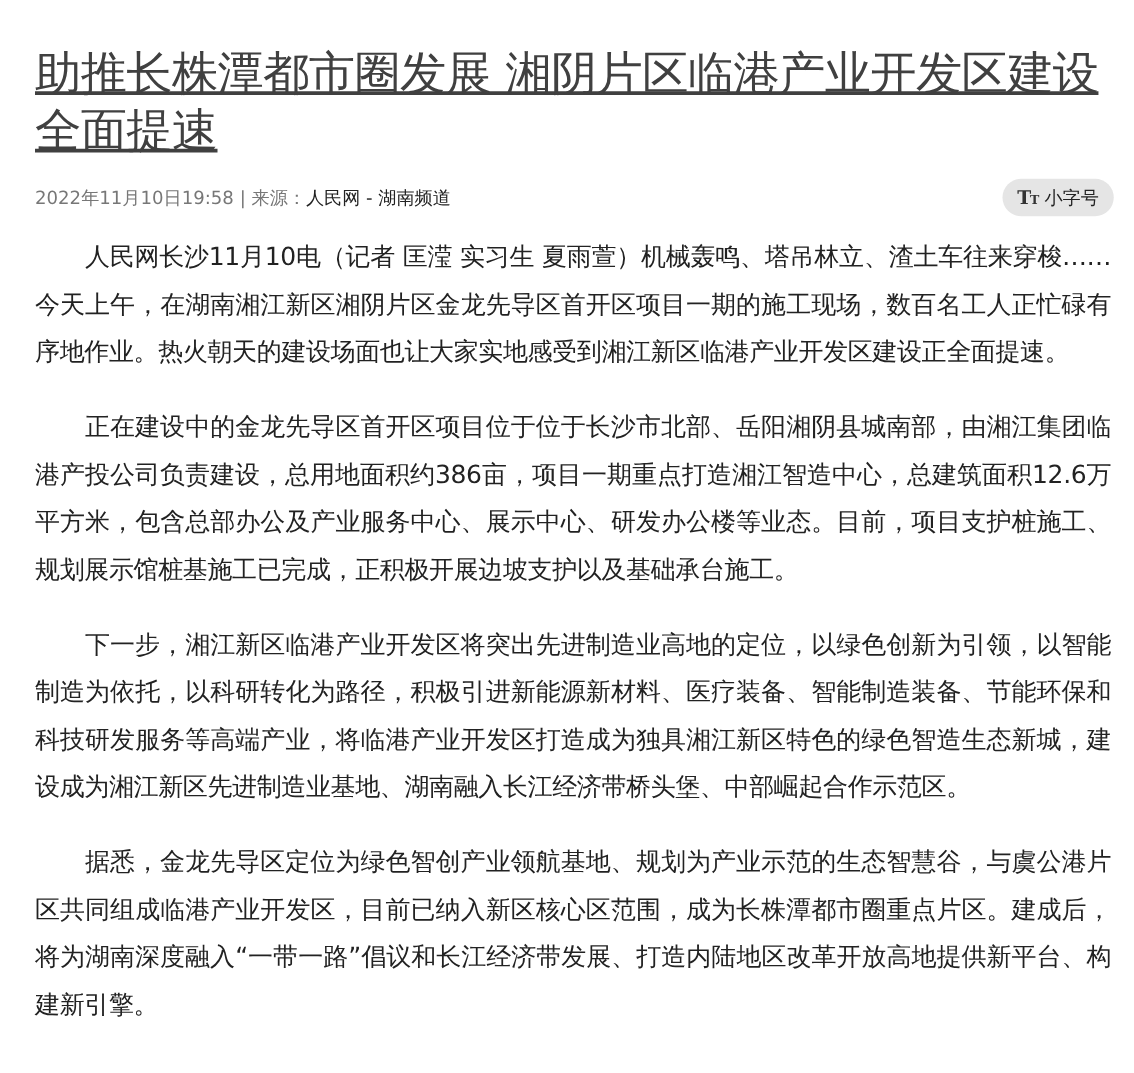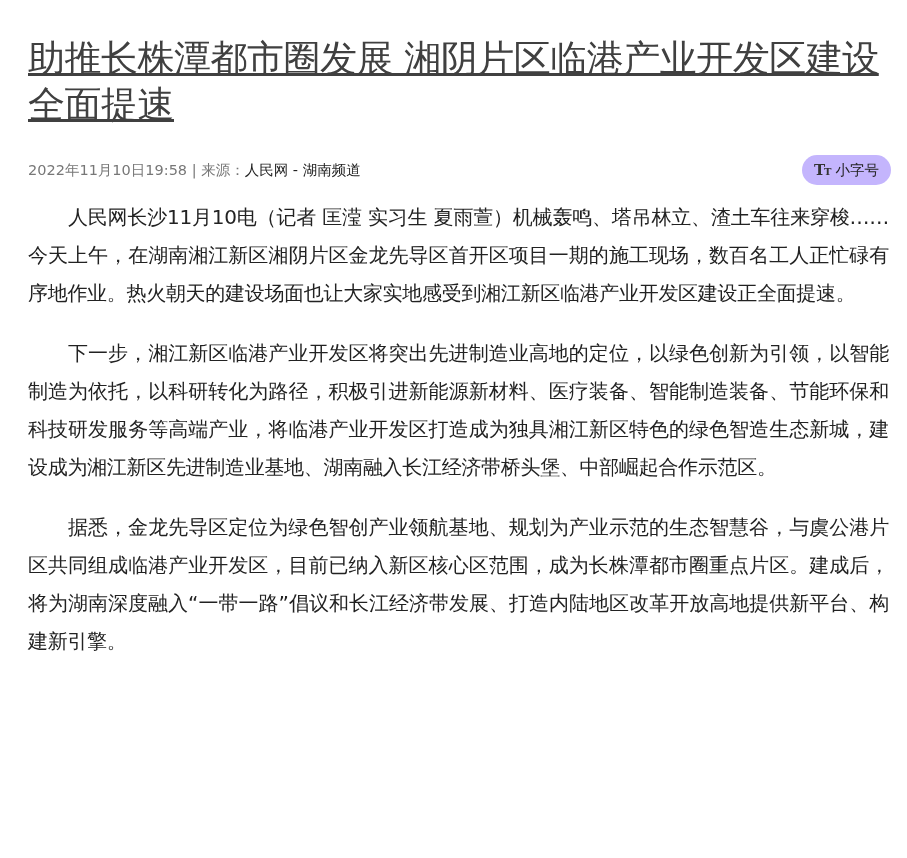--- a/index.html
+++ b/index.html
@@ -23,39 +23,39 @@
       padding-top: 36px;
       font-size: 37px;
       line-height: 46px;
       font-weight: 500;
       color: #404040;
       letter-spacing: -0.5px;
       text-decoration: underline;
     }
     .meta-row {
       position: relative;
-      margin-top: 26px;
+      margin-top: 14px;
       height: 32px;
       display: flex;
       align-items: center;
       justify-content: space-between;
     }
     .meta {
       font-size: 14.5px;
       color: #777777;
       white-space: nowrap;
     }
     .meta .source-name {
       color: #222222;
     }
     .font-toggle {
       display: inline-flex;
       align-items: center;
       gap: 5px;
-      background: #c4b5fd;
+      background: #e5e5e5;
       border-radius: 16px;
       height: 30px;
       padding: 0 12px;
       margin-right: -2px;
       cursor: pointer;
       font-size: 14.5px;
       color: #222222;
     }
     .font-toggle .tt-icon {
       font-family: "DejaVu Serif", "Liberation Serif", serif;
@@ -91,16 +91,17 @@
       <span>2022年11月10日19:58</span><span> | </span><span>来源：</span><span class="source-name">人民网 - 湖南频道</span>
     </div>
     <div class="font-toggle">
       <span class="tt-icon"><span>T</span><small>T</small></span>
       <span>小字号</span>
     </div>
   </div>
 
   <div class="content">
     <p>人民网长沙11月10电（记者 匡滢 实习生 夏雨萱）机械轰鸣、塔吊林立、渣土车往来穿梭……今天上午，在湖南湘江新区湘阴片区金龙先导区首开区项目一期的施工现场，数百名工人正忙碌有序地作业。热火朝天的建设场面也让大家实地感受到湘江新区临港产业开发区建设正全面提速。</p>
+    <p>正在建设中的金龙先导区首开区项目位于位于长沙市北部、岳阳湘阴县城南部，由湘江集团临港产投公司负责建设，总用地面积约386亩，项目一期重点打造湘江智造中心，总建筑面积12.6万平方米，包含总部办公及产业服务中心、展示中心、研发办公楼等业态。目前，项目支护桩施工、规划展示馆桩基施工已完成，正积极开展边坡支护以及基础承台施工。</p>
     <p>下一步，湘江新区临港产业开发区将突出先进制造业高地的定位，以绿色创新为引领，以智能制造为依托，以科研转化为路径，积极引进新能源新材料、医疗装备、智能制造装备、节能环保和科技研发服务等高端产业，将临港产业开发区打造成为独具湘江新区特色的绿色智造生态新城，建设成为湘江新区先进制造业基地、湖南融入长江经济带桥头堡、中部崛起合作示范区。</p>
     <p>据悉，金龙先导区定位为绿色智创产业领航基地、规划为产业示范的生态智慧谷，与虞公港片区共同组成临港产业开发区，目前已纳入新区核心区范围，成为长株潭都市圈重点片区。建成后，将为湖南深度融入“一带一路”倡议和长江经济带发展、打造内陆地区改革开放高地提供新平台、构建新引擎。</p>
   </div>
 </div>
 
 </body></html>

